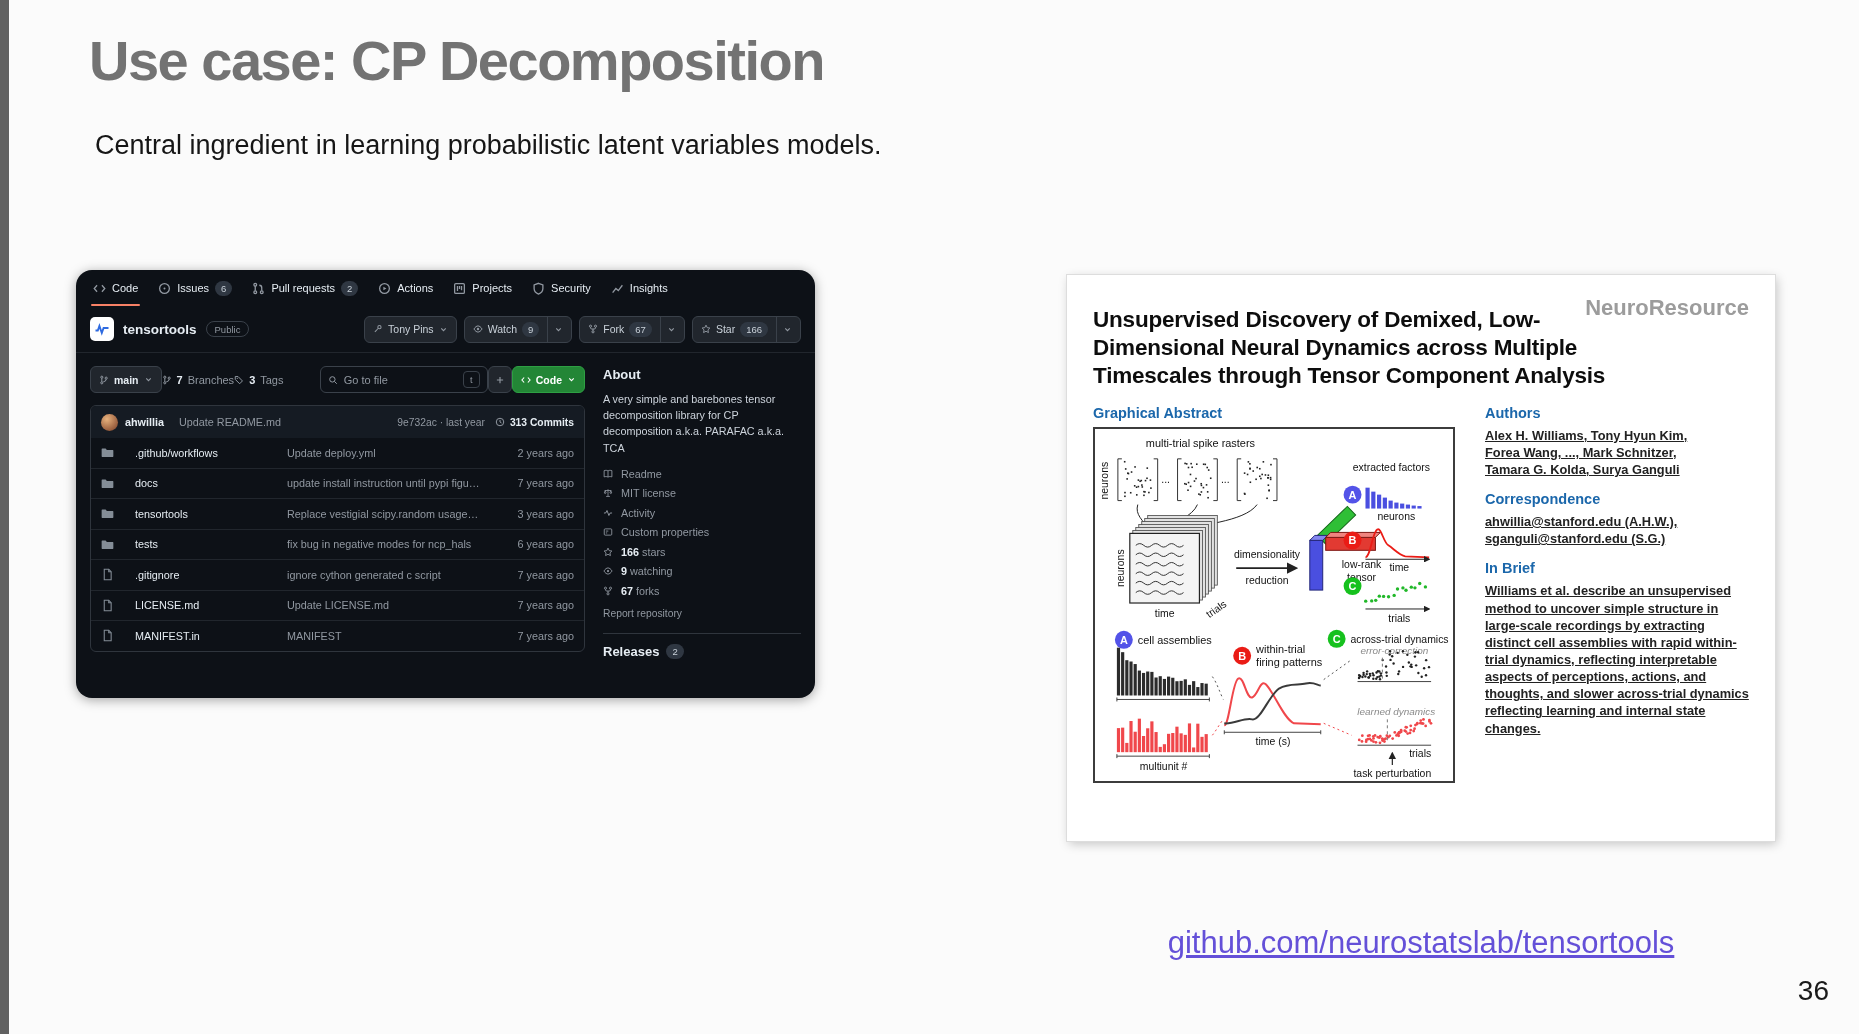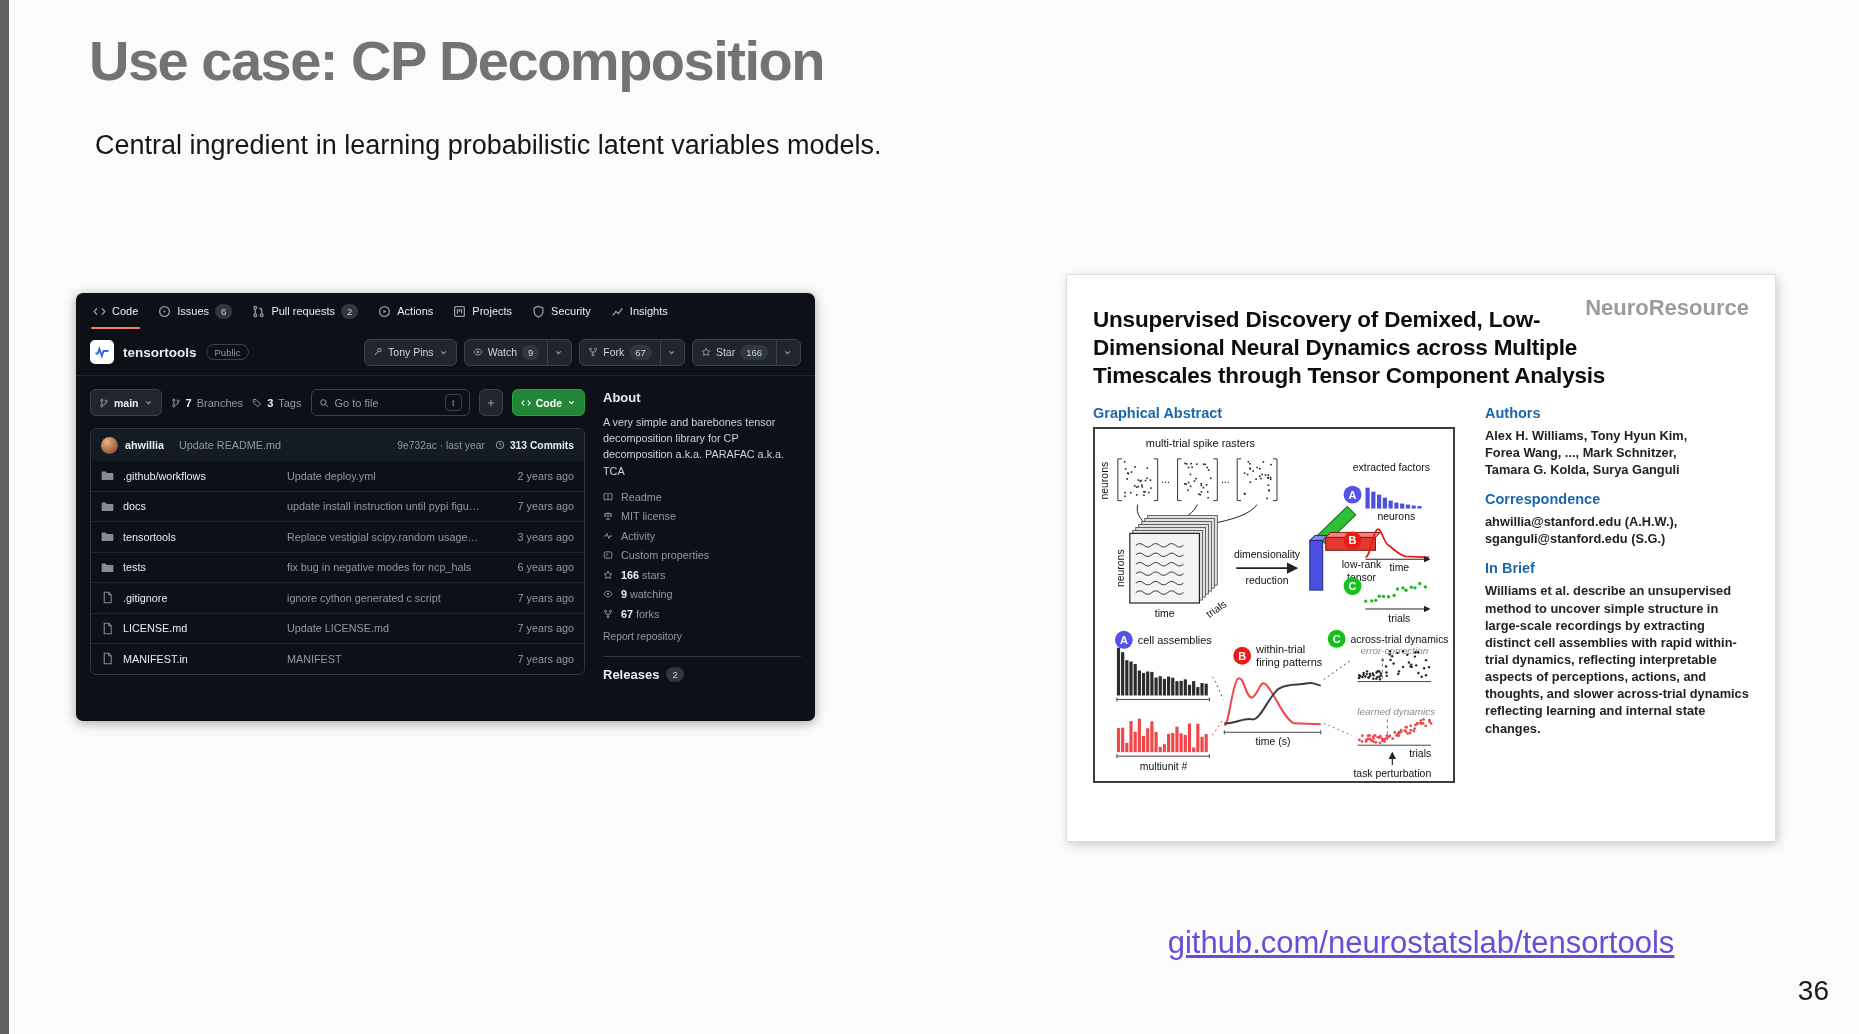--- a/index.html
+++ b/index.html
@@ -8,22 +8,22 @@
   .leftbar{position:absolute;left:0;top:0;width:9px;height:100%;background:#616161;}
   .title{position:absolute;left:89px;top:28px;font-size:56px;font-weight:bold;
          color:#737373;letter-spacing:-1.5px;}
   .subtitle{position:absolute;left:95px;top:130px;font-size:27px;color:#161616;}
   .link{position:absolute;left:1067px;top:925px;width:708px;text-align:center;
         font-size:31px;color:#6450d8;text-decoration:underline;cursor:pointer;}
   .pagenum{position:absolute;right:30px;top:975px;font-size:28px;color:#1a1a1a;}
 
   
   .gh{position:absolute;left:76px;top:270px;width:739px;height:428px;background:#0d1117;
-      border-radius:7px;color:#e6edf3;font-size:11px;overflow:hidden;
-      box-shadow:0 2px 12px rgba(0,0,0,.35);margin-top:23px;}
+      border-radius:16px;color:#e6edf3;font-size:11px;overflow:hidden;
+      box-shadow:0 2px 12px rgba(0,0,0,.35);}
   .gh svg{display:block;}
   .ic{width:13px;height:13px;flex:none;color:#9198a1;}
   .ic.sm{width:10px;height:10px;}
   .tabbar{display:flex;align-items:center;height:36px;padding:0 8px;gap:2px;}
   .tab{display:flex;align-items:center;gap:6px;padding:0 9px;height:100%;font-size:11px;
        color:#e6edf3;position:relative;cursor:pointer;}
   .tab .ic{color:#9198a1;}
   .tab.active:after{content:"";position:absolute;left:7px;right:7px;bottom:0;height:2px;
        background:#f78166;border-radius:2px;}
   .pill{background:#2f3742;border-radius:10px;padding:0 6px;font-size:9.5px;line-height:15px;
@@ -37,21 +37,21 @@
        font-size:9.5px;}
   .actions{margin-left:auto;display:flex;gap:7px;}
   .btn{display:inline-flex;align-items:center;gap:5px;height:25px;padding:0 8px;
        background:#21262d;border:1px solid #3a414a;border-radius:6px;color:#c9d1d9;
        font-size:10.5px;cursor:pointer;}
   .btn .lbl{color:#c9d1d9;}
   .cdv{width:1px;align-self:stretch;background:#3a414a;margin:0 1px 0 3px;}
   .car{width:9px;height:9px;color:#9198a1;}
   .content{display:flex;gap:18px;padding:13px 14px 0 14px;}
   .main{flex:1;min-width:0;}
-  .branchrow{display:flex;align-items:center;gap:9px;margin-bottom:12px;text-align:center;}
+  .branchrow{display:flex;align-items:center;margin-bottom:12px;text-align:center;}
   .bstat{display:flex;align-items:center;gap:5px;color:#9198a1;}
   .bnum{color:#e6edf3;font-weight:bold;}
   .gofile{display:flex;align-items:center;gap:6px;width:152px;height:25px;
        border:1px solid #3a414a;border-radius:6px;padding:0 7px;color:#9198a1;
        margin-left:auto;cursor:text;}
   .tkey{margin-left:auto;border:1px solid #3a414a;border-radius:4px;width:15px;height:15px;
        display:flex;align-items:center;justify-content:center;font-size:9px;}
   .btn.green{background:#238636;border-color:#2ea043;color:#fff;}
   .btn.green .lbl,.btn.green .car,.btn.green .ic{color:#fff;}
   .tbl{border:1px solid #2f353d;border-radius:6px;overflow:hidden;}
@@ -59,21 +59,21 @@
        padding:0 10px;font-size:10.8px;}
   .uav{width:17px;height:17px;border-radius:50%;flex:none;
        background:radial-gradient(circle at 35% 30%,#e8b27d,#9a5f3f 70%,#5e3a26);}
   .cauthor{font-weight:bold;color:#e6edf3;}
   .cmsg{color:#9198a1;padding-left:8px;}
   .cmeta{margin-left:auto;color:#9198a1;font-size:10.3px;display:flex;gap:10px;
        align-items:center;}
   .ccommits{display:flex;align-items:center;gap:5px;color:#e6edf3;font-weight:bold;}
   .frow{display:flex;align-items:center;gap:8px;height:29.5px;border-top:1px solid #21262d;
        padding:0 10px;font-size:10.8px;cursor:pointer;}
-  .fname{width:178px;color:#e6edf3;display:flex;gap:9px;align-items:center;flex:none;}
+  .fname{width:178px;color:#e6edf3;display:flex;gap:21px;align-items:center;flex:none;}
   .fmsg{flex:1;color:#9198a1;white-space:nowrap;overflow:hidden;text-overflow:ellipsis;}
   .fage{width:86px;text-align:right;color:#9198a1;flex:none;}
   .about{width:198px;font-size:10.8px;color:#9198a1;flex:none;}
   .ahead{color:#e6edf3;font-size:13px;font-weight:bold;margin:1px 0 9px;}
   .adesc{color:#ccd3db;line-height:1.5;margin-bottom:12px;}
   .mrow{display:flex;gap:8px;align-items:center;margin:7.5px 0;cursor:pointer;}
   .mcount{color:#e6edf3;font-weight:bold;}
   .report{margin-top:11px;font-size:10.3px;cursor:pointer;}
   .reldiv{border-top:1px solid #2f353d;margin:14px 0 10px;}
   .relrow{display:flex;align-items:center;gap:7px;}
@@ -84,21 +84,21 @@
        padding:22px 26px;color:#1c1c1c;}
   .pj{color:#174a76;font-size:37px;font-weight:bold;letter-spacing:-1px;}
   .pnr{position:absolute;top:20px;right:26px;color:#9c9c9c;font-size:22px;font-weight:bold;}
   .ptitle{margin-top:9px;font-size:22.5px;font-weight:bold;color:#0d0d0d;line-height:1.24;
        width:545px;letter-spacing:-0.2px;}
   .pcols{display:flex;gap:26px;margin-top:15px;}
   .pleft{width:366px;flex:none;}
   .pright{flex:1;min-width:0;}
   .pahead{color:#1b67ab;font-size:14.5px;font-weight:bold;margin:0 0 6px;}
   .psec{margin-bottom:13px;}
-  .pbody{font-size:12.8px;font-weight:bold;color:#222;line-height:1.34;}
+  .pbody{font-size:12.8px;font-weight:bold;color:#222;line-height:1.34;text-decoration:underline;}
   .gabox{width:362px;height:356px;border:2px solid #3c3c3c;margin-top:4px;
        box-sizing:border-box;background:#fff;}
   .gabox svg{display:block;}
   .gat{font-size:10.5px;fill:#111;}
   .gat11{font-size:11px;fill:#111;}
   .gatit{font-size:10px;font-style:italic;fill:#8a8a8a;}
   .gaw{font-size:11px;font-weight:bold;fill:#fff;}
 </style>
 </head>
 <body>

